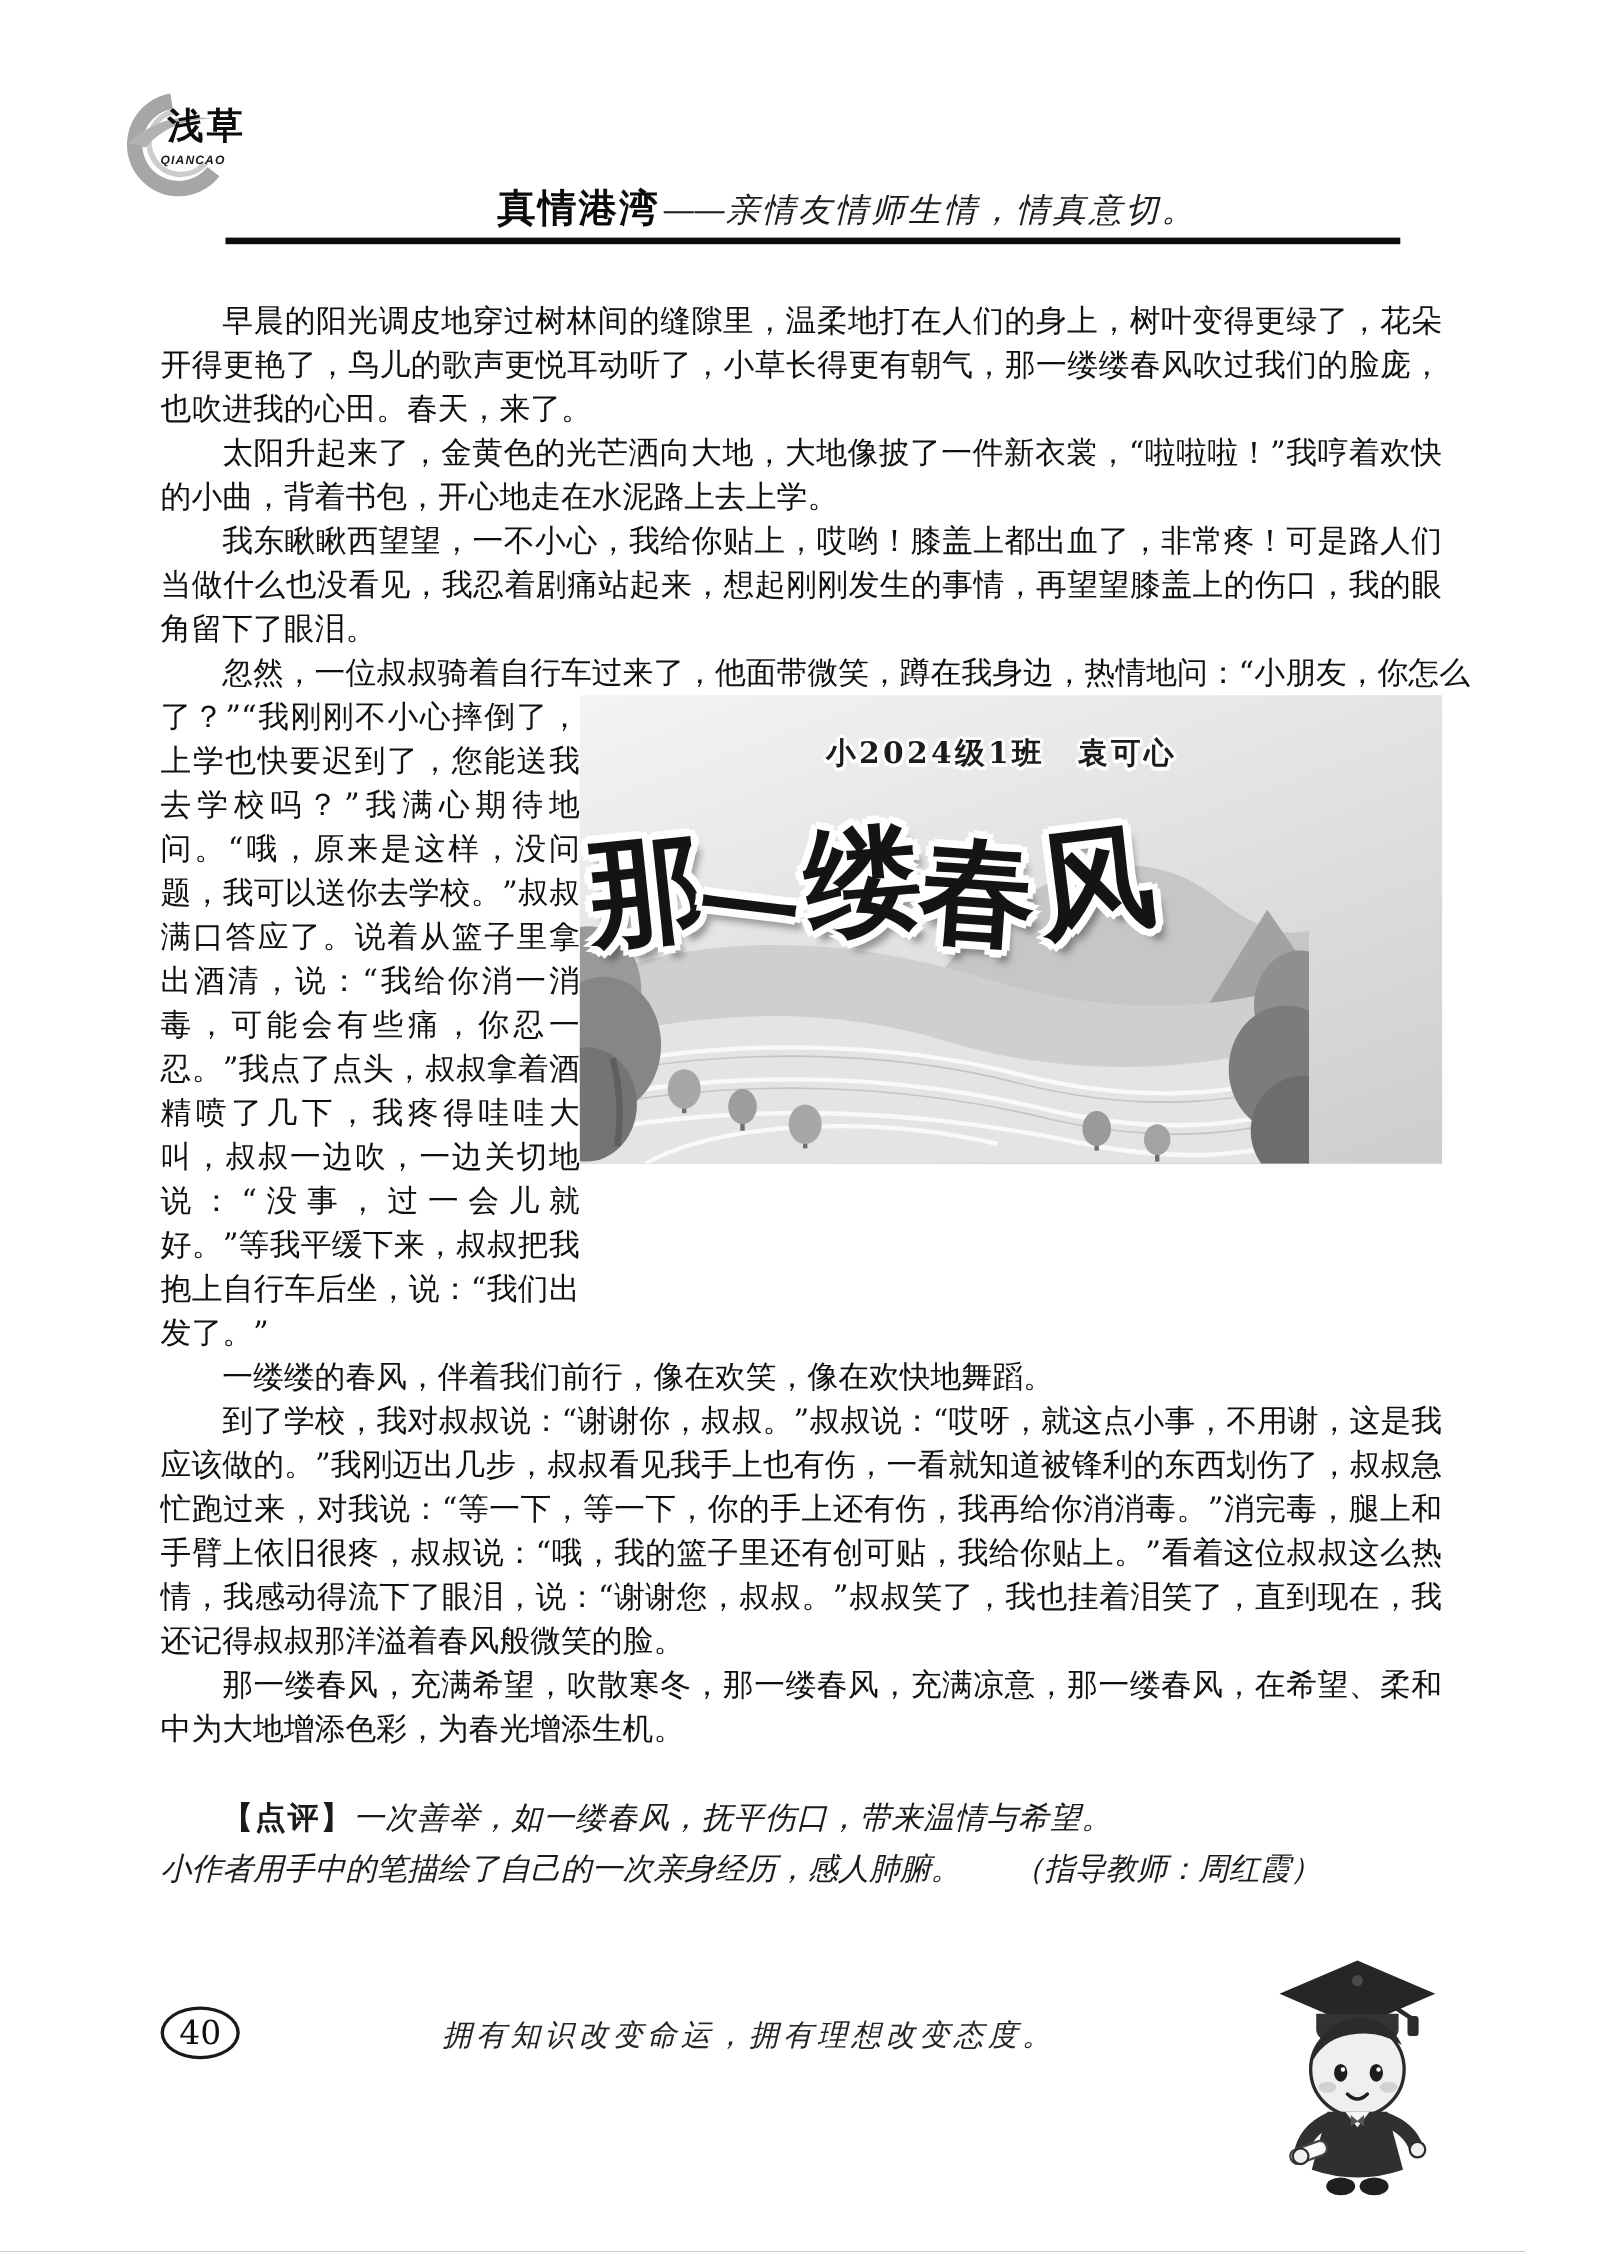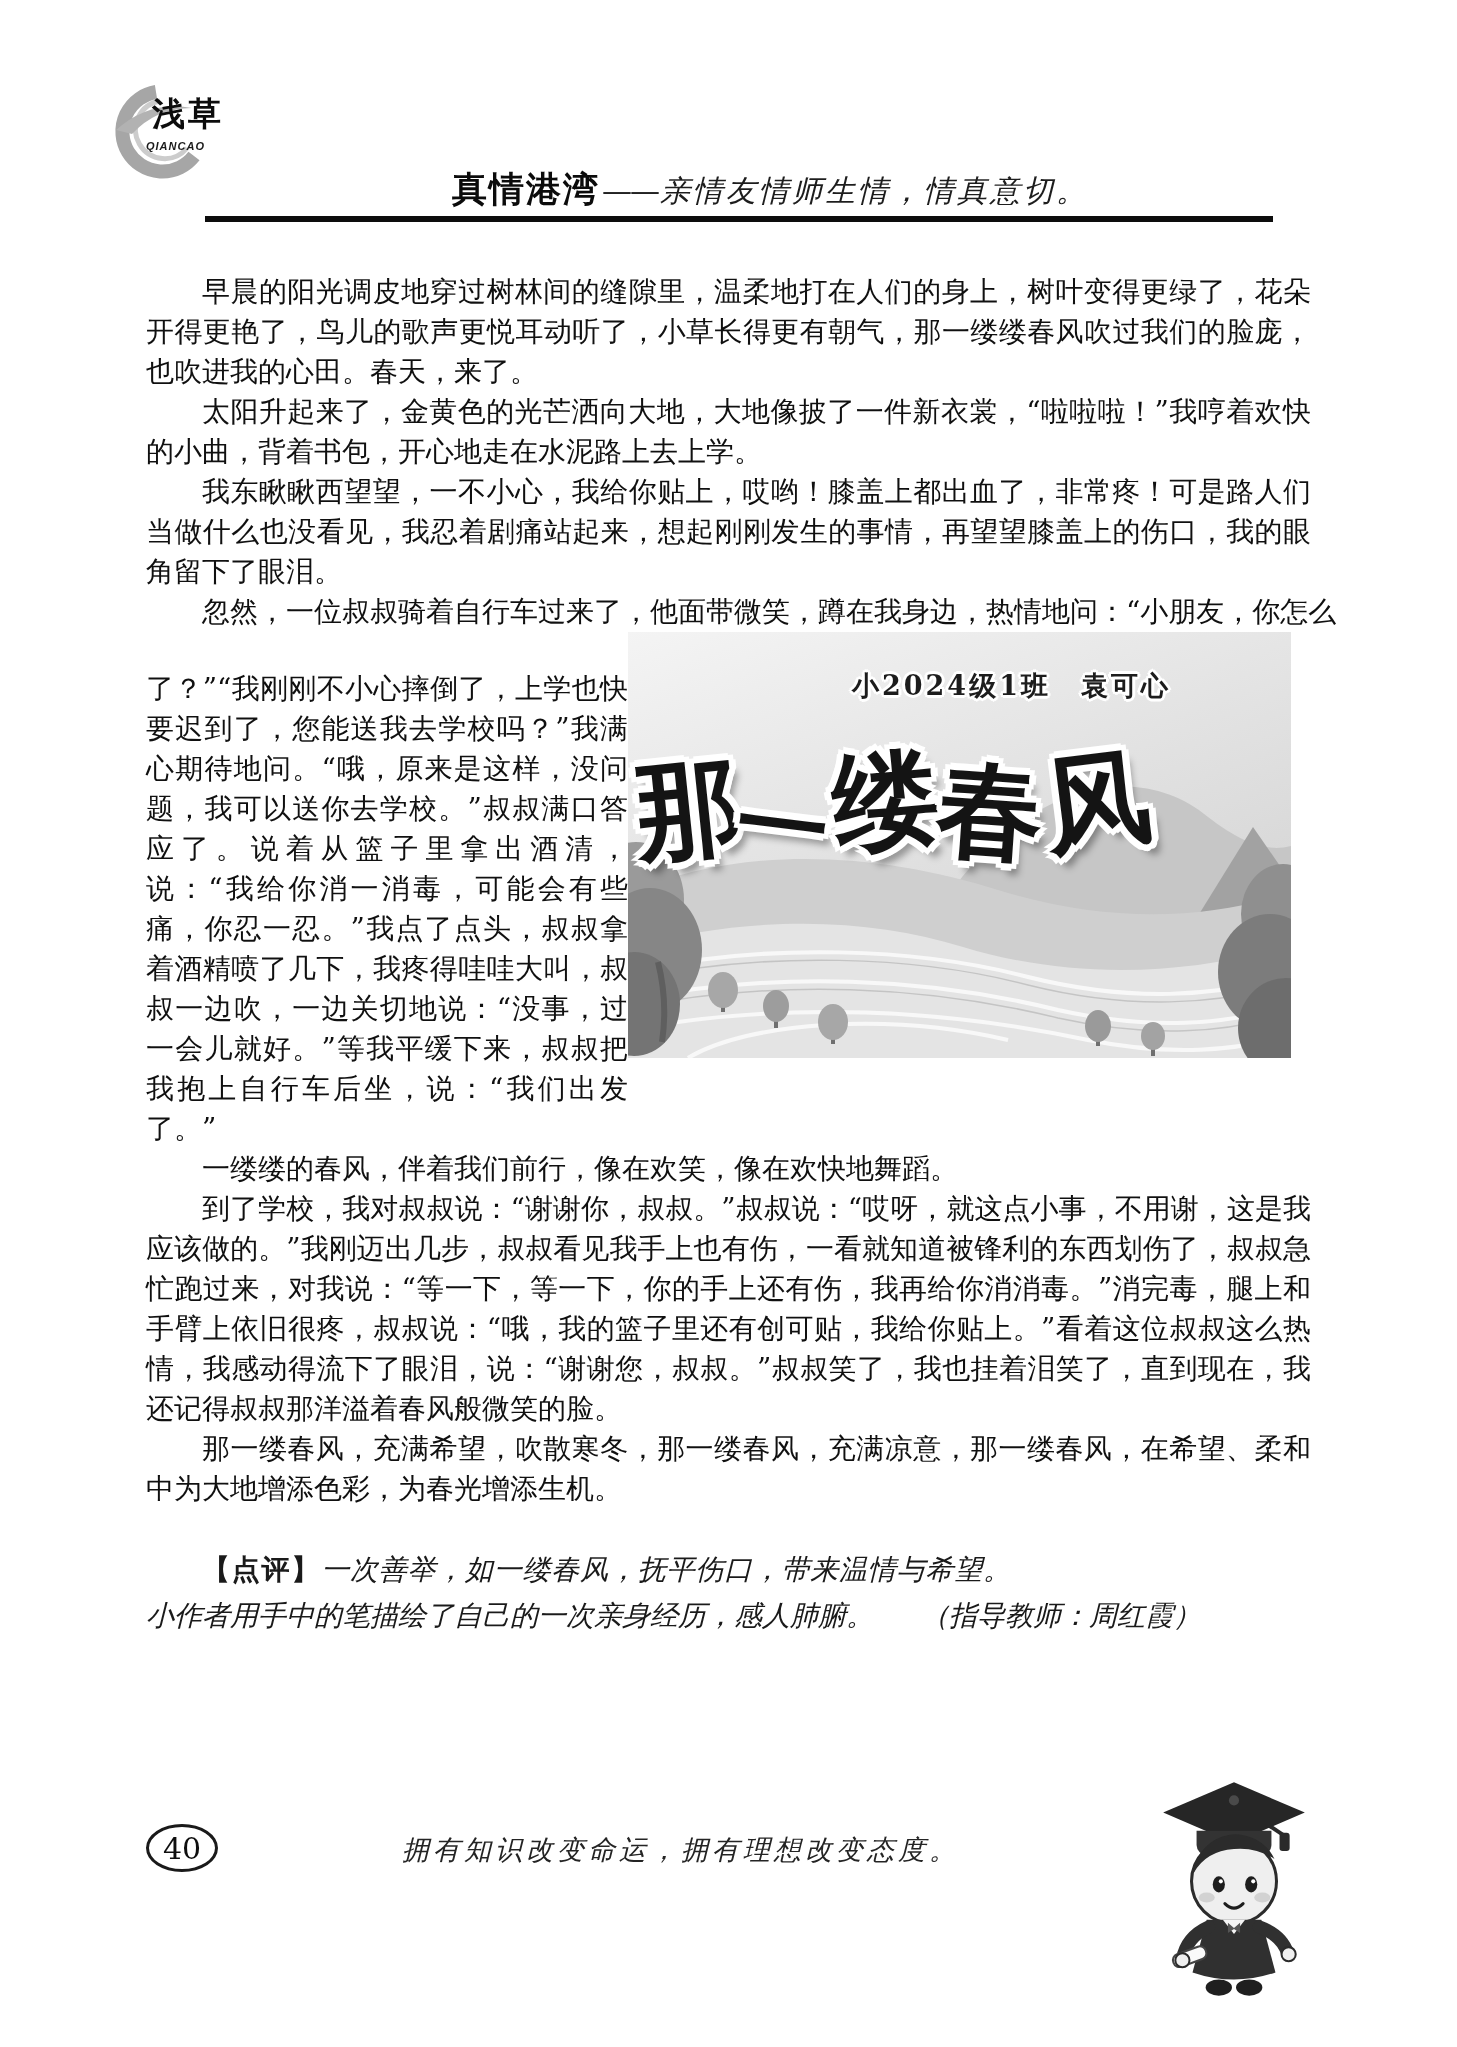--- a/index.html
+++ b/index.html
@@ -19,23 +19,23 @@
   .header-title-bold{font-family:"DejaVu Sans",sans-serif; font-weight:900; font-size:35px; color:#0b0b0b; letter-spacing:2px;}
   .header-dash{font-size:30px; letter-spacing:-2px; margin:0 2px; color:#222;}
   .header-title-script{font-style:italic; font-size:30px; letter-spacing:3px; color:#1d1d1d;}
   .header-rule{position:absolute; left:205px; top:216px; width:1068px; height:6px; background:#0d0d0d;}
   
   .essay{position:absolute; left:0; top:222px; width:1457px; padding:0; box-sizing:border-box;}
   .essay-inner{margin:50px 146px 0 146px; font-size:28px; line-height:40px; text-align:justify; color:#101010;}
   .para{text-indent:2em; margin:0;}
   .p5-intro{white-space:nowrap;}
   .p5-body{display:flex; align-items:flex-start;}
-  .p5-left{width:482px; text-align:justify;margin-top:37px;}
-  
-  .inset{position:relative; flex:none; width:663px; height:426px; 
+  .p5-left{width:482px; text-align:justify;}
+  
+  .inset{position:relative; flex:none; width:784px; height:426px; 
     background:linear-gradient(160deg,#f4f4f4 0%,#e2e2e2 45%,#cdcdcd 100%); overflow:hidden;}
   .inset svg.landscape{position:absolute; left:0; top:0;}
   .inset-byline{position:absolute; left:224px; top:34px; font-size:27px; font-weight:bold;
     letter-spacing:3px; color:#1c1c1c; white-space:nowrap;
     text-shadow:-2px -2px 0 #fff,2px -2px 0 #fff,-2px 2px 0 #fff,2px 2px 0 #fff,
                 -3px 0 0 #fff,3px 0 0 #fff,0 -3px 0 #fff,0 3px 0 #fff;}
   .inset-title{position:absolute; left:6px; top:146px; display:flex;
     font-family:"DejaVu Sans",sans-serif; font-weight:900; font-size:106px; color:#141414;}
   .inset-title span{display:block;
     text-shadow:-5px -5px 0 #fff,5px -5px 0 #fff,-5px 5px 0 #fff,5px 5px 0 #fff,

